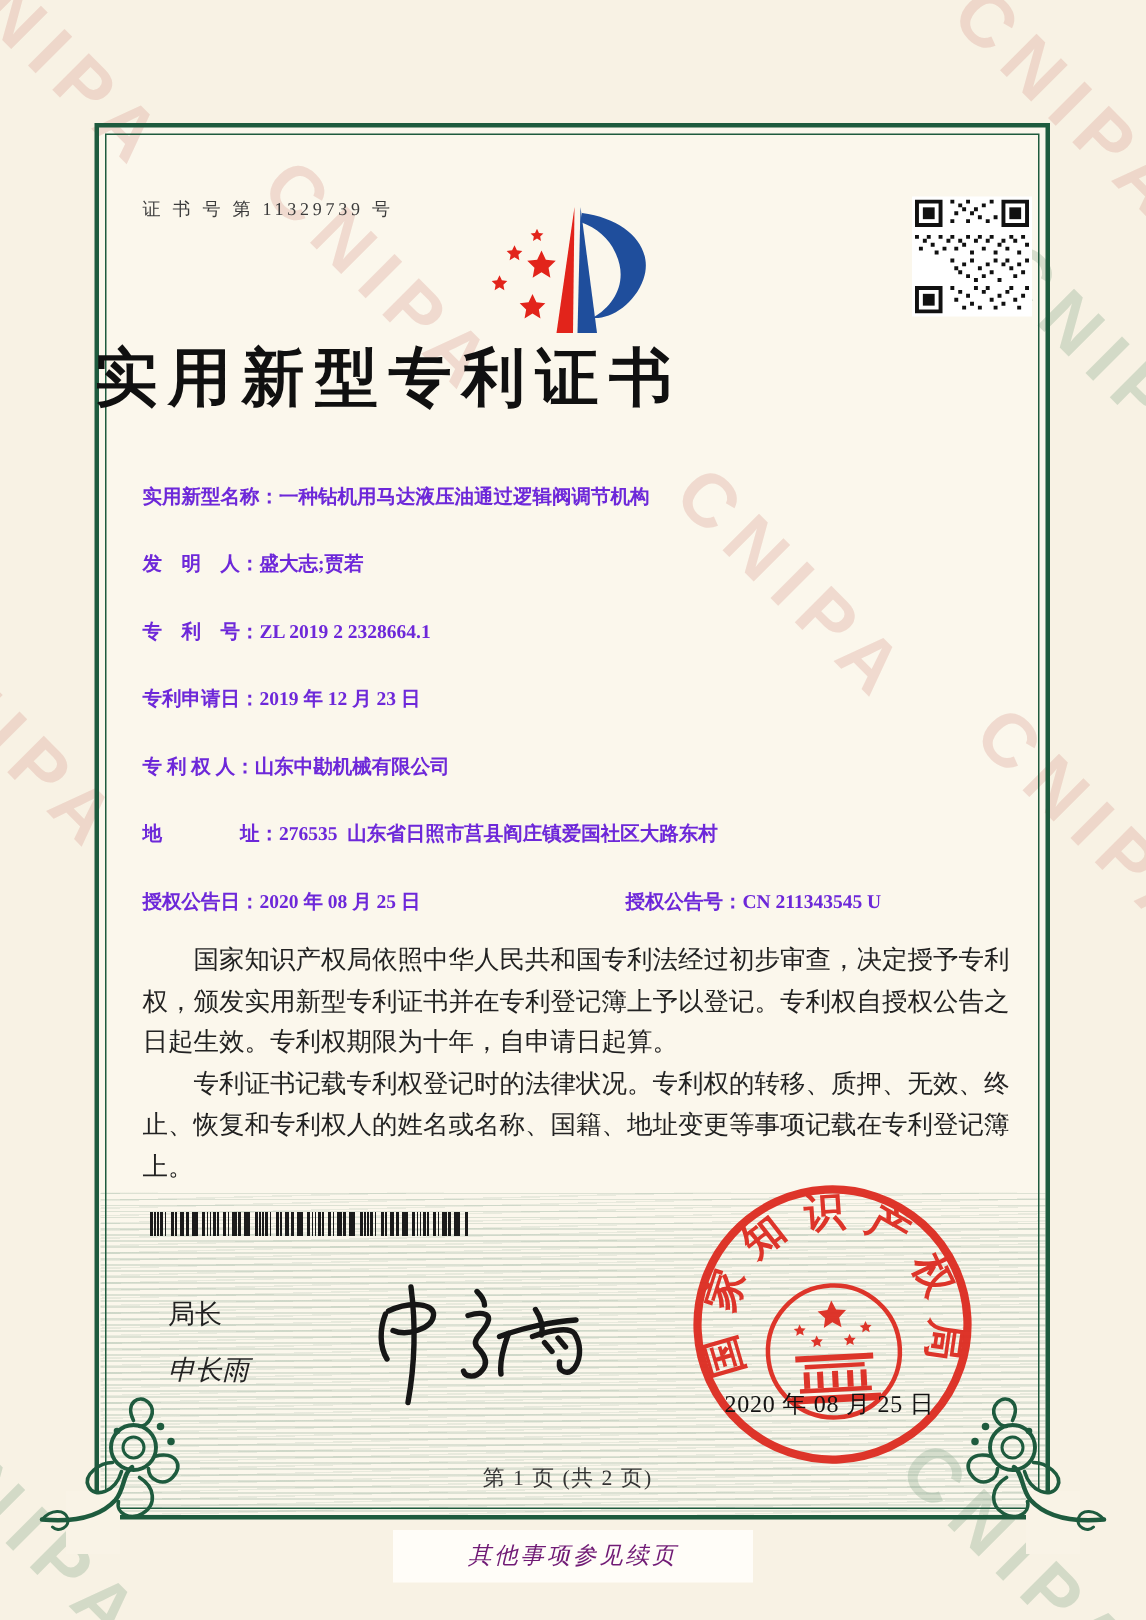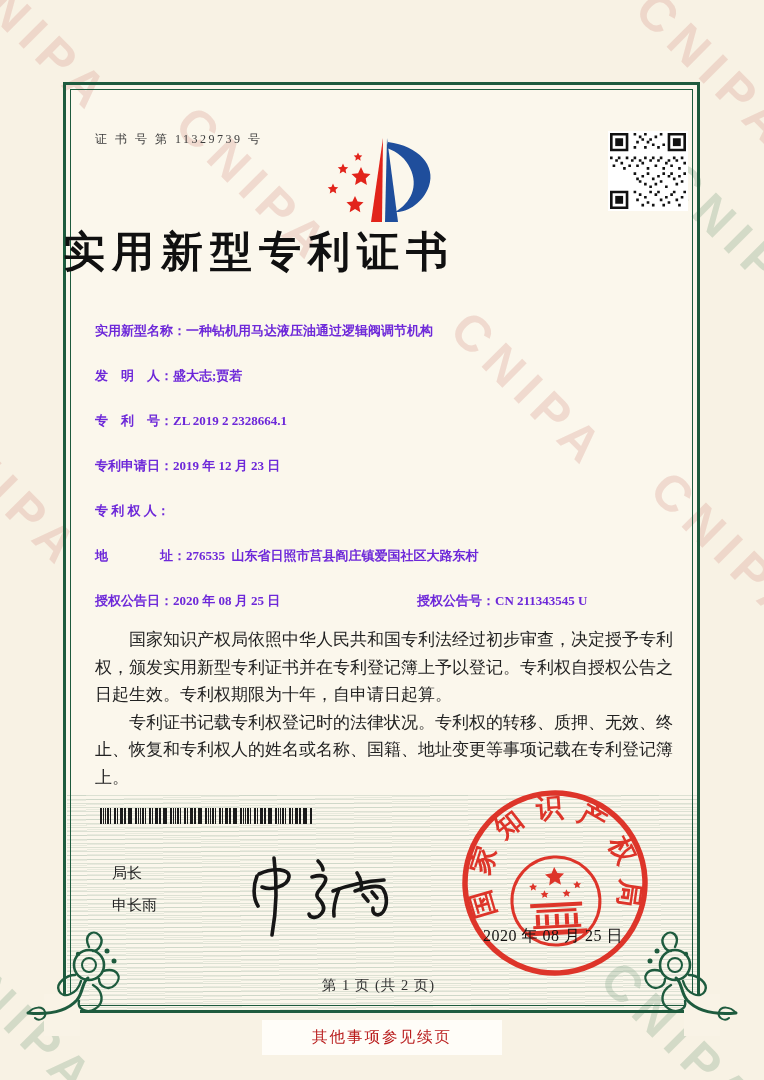--- a/index.html
+++ b/index.html
@@ -46,34 +46,34 @@
   .paras{left:95px;top:626px;width:578px;z-index:4;font-size:17px;line-height:27.5px;
          color:#222;text-align:justify;}
   .paras p{margin:0;text-indent:2em;}
 
   .barcode{left:100px;top:808px;width:212px;height:16px;z-index:4;
     background:
       repeating-linear-gradient(90deg,#1b1b1b 0 2px, rgba(0,0,0,0) 2px 3px, #1b1b1b 3px 4px, rgba(0,0,0,0) 4px 7px),
       repeating-linear-gradient(90deg,#1b1b1b 0 1px, rgba(0,0,0,0) 1px 5px);}
 
   .director{left:112px;top:864px;z-index:4;font-family:"Liberation Sans", sans-serif;
-            font-size:15px;color:#222;}
-  .director .name{margin-top:13px;}
+            font-size:18px;color:#222;}
+  .director .name{margin-top:13px;font-style:italic;}
 
   .signature{left:222px;top:843px;z-index:5;}
 
   .seal{left:455px;top:783px;z-index:5;opacity:.95;}
   .seal-date{left:462px;top:926px;width:182px;text-align:center;font-size:16px;
              letter-spacing:.5px;color:#131313;z-index:6;}
 
   .page-info{left:63px;top:976px;width:631px;text-align:center;font-size:14.5px;
              letter-spacing:1px;color:#333;z-index:4;}
 
   .cont-note{left:262px;top:1020px;width:240px;background:#fffdf8;text-align:center;
-             padding:7px 0;font-size:15.5px;letter-spacing:2px;color:#b91c1c;z-index:4;}
+             padding:7px 0;font-size:15.5px;letter-spacing:2px;color:#701a75;z-index:4;font-style:italic;}
 </style>
 </head>
 <body>
 
 <div class="wm pink" style="left:-15px;top:-55px;">CNIPA</div>
 <div class="wm pink" style="left:205px;top:95px;">CNIPA</div>
 <div class="wm pink" style="left:665px;top:-20px;">CNIPA</div>
 <div class="wm pink" style="left:-45px;top:400px;">CNIPA</div>
 <div class="wm pink" style="left:480px;top:300px;">CNIPA</div>
 <div class="wm pink" style="left:680px;top:460px;">CNIPA</div>
@@ -172,20 +172,21 @@
   <div class="frow">
     <span class="lbl">专　利　号：</span>
       <span class="val">ZL 2019 2 2328664.1</span>
   </div>
   <div class="frow">
     <span class="lbl">专利申请日：</span>
       <span class="val">2019 年 12 月 23 日</span>
   </div>
   <div class="frow">
     <span class="lbl">专 利 权 人：</span>
+      <span class="val">山东中勘机械有限公司</span>
   </div>
   <div class="frow">
     <span class="lbl">地　　　　址：</span>
       <span class="val">276535  山东省日照市莒县阎庄镇爱国社区大路东村</span>
   </div>
   <div class="frow">
     <span class="lbl">授权公告日：</span>
       <span class="val">2020 年 08 月 25 日</span>
     <span class="pair2">
       <span class="lbl">授权公告号：</span>

